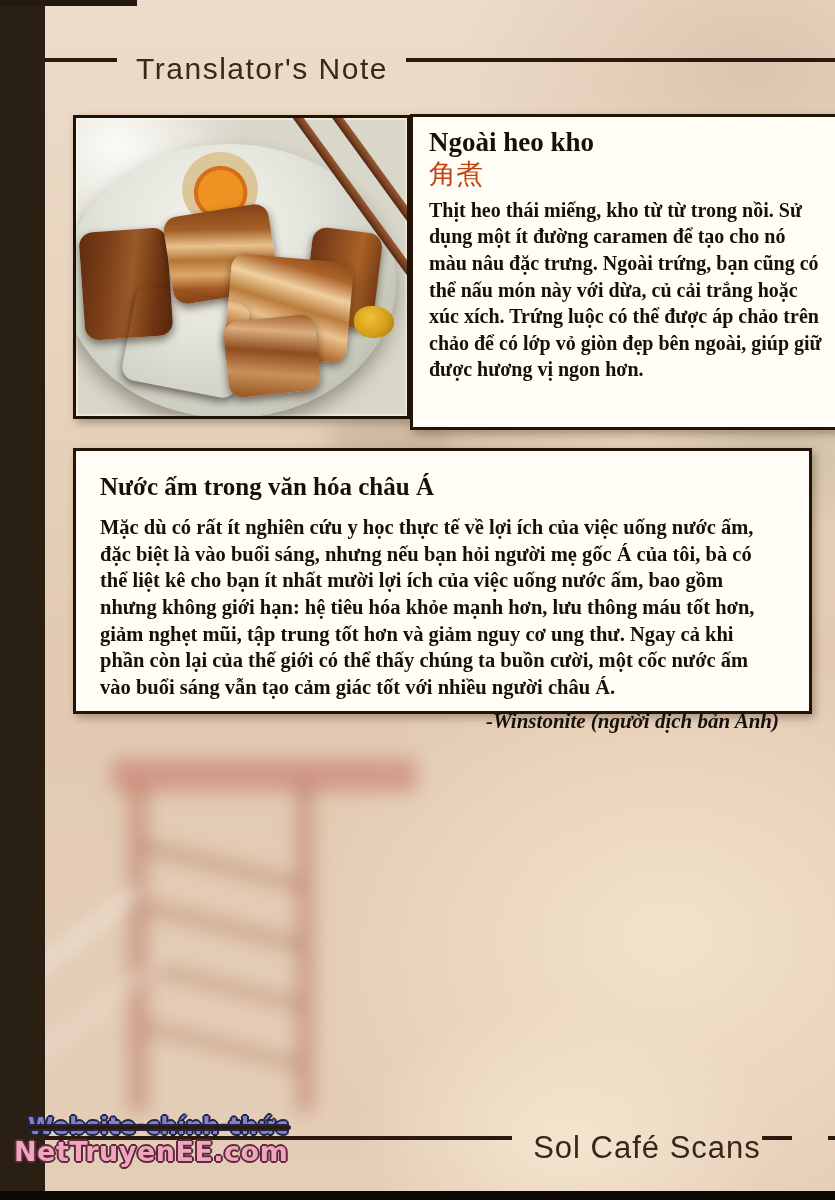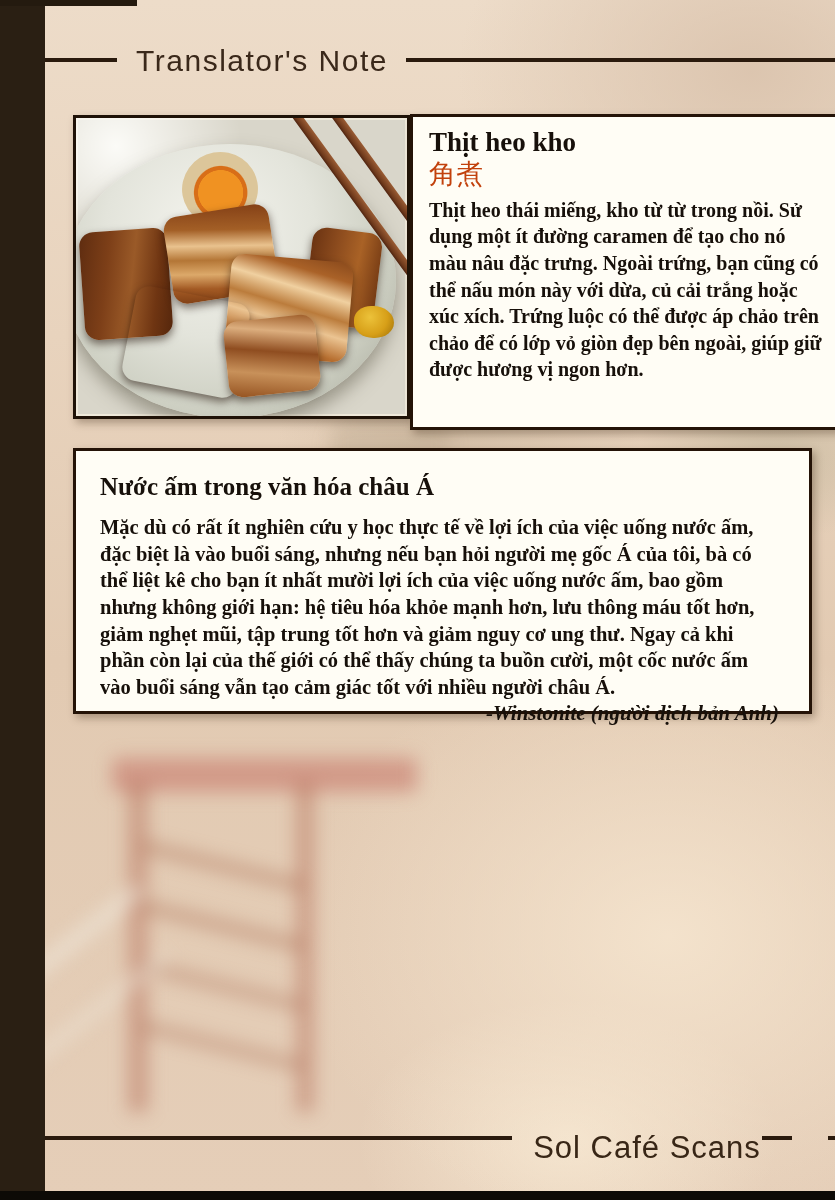--- a/index.html
+++ b/index.html
@@ -30,21 +30,21 @@
   .shelf-shadow{left:330px;top:420px;width:120px;height:260px;background:#8a7a5e;opacity:.18;border-radius:20px;}
 
   .sidebar{position:absolute;left:0;top:0;width:45px;height:1200px;background:#2a1f13;}
   .top-notch{position:absolute;left:0;top:0;width:137px;height:6px;background:#241a0f;}
   .bottom-bar{position:absolute;left:0;top:1191px;width:835px;height:9px;background:#0d0a06;}
 
   .rule{position:absolute;height:4px;background:#2a1a0d;}
   .hrule-left{left:45px;top:58px;width:72px;}
   .hrule-right{left:406px;top:58px;width:429px;}
   .page-title{
-    position:absolute;left:128px;top:44px;width:268px;margin:0;
+    position:absolute;left:128px;top:52px;width:268px;margin:0;
     font-family:"Liberation Sans","DejaVu Sans",sans-serif;
     font-size:30px;font-weight:400;letter-spacing:1.5px;color:#3a281a;text-align:center;
   }
 
   
   .photo-box{
     position:absolute;left:73px;top:115px;width:331px;height:298px;
     border:3px solid #1f1207;background:#d9d6ca;overflow:hidden;
     box-shadow:inset 0 0 0 2px #efe9da, 3px 4px 8px rgba(60,40,20,.35);
   }
@@ -93,21 +93,21 @@
   .food-body{margin:5px 0 0 0;font-size:20px;font-weight:700;line-height:1.33;color:#17100a;}
 
   
   .note-card{
     position:absolute;left:73px;top:448px;width:739px;height:266px;
     border:3px solid #241307;background:#fffdf5;box-sizing:border-box;
     box-shadow:3px 4px 8px rgba(60,40,20,.35);
     padding:22px 26px 0 24px;color:#17100a;
   }
   .note-title{margin:0;font-size:25px;font-weight:700;}
-  .note-body{margin:13px 0 1px 0;font-size:20.5px;font-weight:700;line-height:1.3;}
+  .note-body{margin:13px 0 9px 0;font-size:20.5px;font-weight:700;line-height:1.3;}
   .note-sig{margin:1px 4px 0 0;font-size:21px;font-weight:700;font-style:italic;text-align:right;}
 
   
   .frule-long{left:45px;top:1136px;width:467px;}
   .frule-dash{left:762px;top:1136px;width:30px;}
   .frule-edge{left:828px;top:1136px;width:7px;}
   .scan-name{
     position:absolute;left:515px;top:1118px;width:240px;margin:12px;
     font-family:"Liberation Sans","DejaVu Sans",sans-serif;
     font-size:31px;font-weight:400;letter-spacing:1px;color:#38261六;color:#382616;text-align:center;
@@ -164,32 +164,36 @@
     <div class="pork pork-1"></div>
     <div class="pork pork-2"></div>
     <div class="pork pork-4"></div>
     <div class="pork pork-5"></div>
     <div class="mustard"></div>
     <div class="stick stick-1"></div>
     <div class="stick stick-2"></div>
   </div>
 
   <section class="food-panel">
-    <h2 class="food-title">Thịt heo kho</h2>
+    <h2 class="food-title">Ngoài heo kho</h2>
     <div class="food-cjk">角煮</div>
     <p class="food-body">Thịt heo thái miếng, kho từ từ trong nồi. Sử dụng một ít đường caramen để tạo cho nó màu nâu đặc trưng. Ngoài trứng, bạn cũng có thể nấu món này với dừa, củ cải trắng hoặc xúc xích. Trứng luộc có thể được áp chảo trên chảo để có lớp vỏ giòn đẹp bên ngoài, giúp giữ được hương vị ngon hơn.</p>
   </section>
 
   <section class="note-card">
     <h2 class="note-title">Nước ấm trong văn hóa châu Á</h2>
     <p class="note-body">Mặc dù có rất ít nghiên cứu y học thực tế về lợi ích của việc uống nước ấm, đặc biệt là vào buổi sáng, nhưng nếu bạn hỏi người mẹ gốc Á của tôi, bà có thể liệt kê cho bạn ít nhất mười lợi ích của việc uống nước ấm, bao gồm nhưng không giới hạn: hệ tiêu hóa khỏe mạnh hơn, lưu thông máu tốt hơn, giảm nghẹt mũi, tập trung tốt hơn và giảm nguy cơ ung thư. Ngay cả khi phần còn lại của thế giới có thể thấy chúng ta buồn cười, một cốc nước ấm vào buổi sáng vẫn tạo cảm giác tốt với nhiều người châu Á.</p>
     <p class="note-sig">-Winstonite (người dịch bản Anh)</p>
   </section>
 
   <footer>
     <span class="rule frule-long"></span>
     <p class="scan-name">Sol Café Scans</p>
     <span class="rule frule-dash"></span>
     <span class="rule frule-edge"></span>
   </footer>
 
+  <div class="watermark">
+    <div class="wm-1">Website-chính-thức</div>
+    <div class="wm-2">NetTruyenEE.com</div>
+  </div>
 
 </div>
 
 </body></html>

